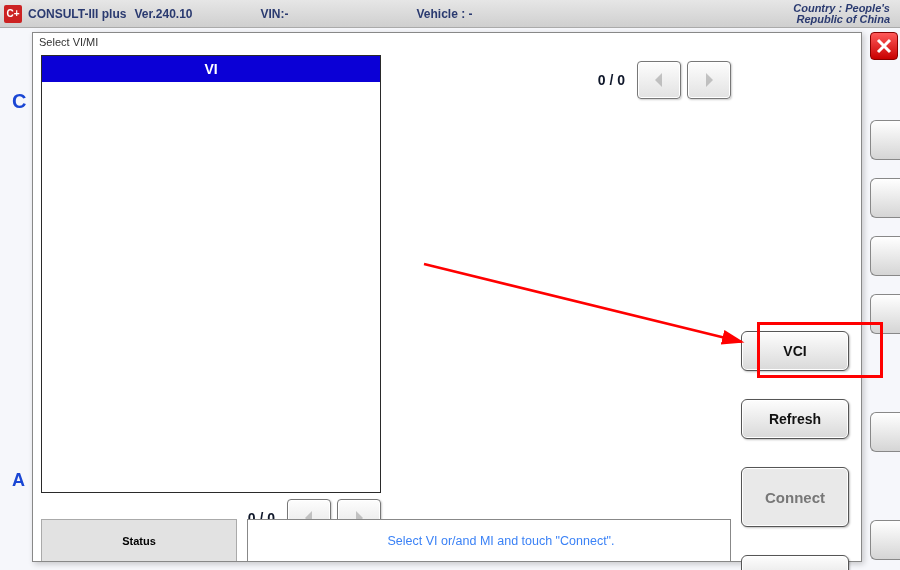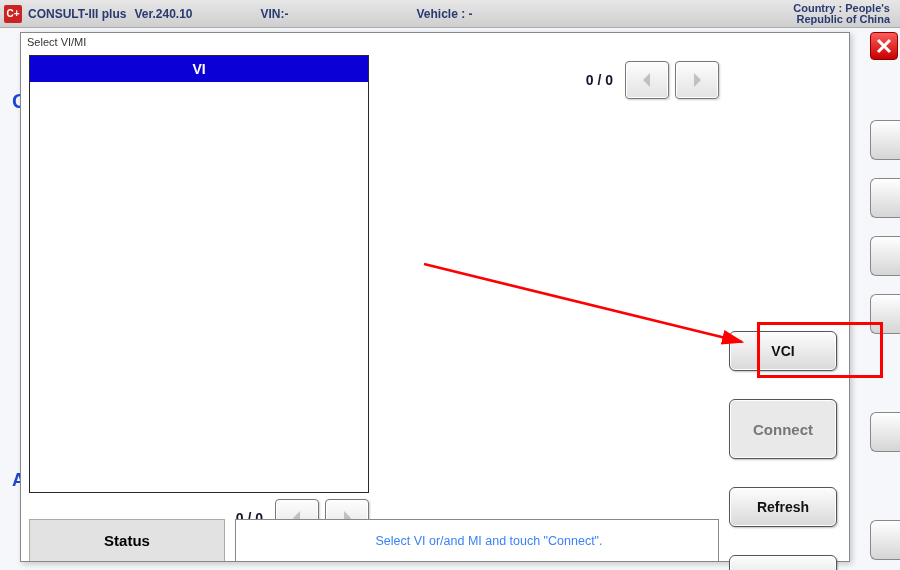--- a/index.html
+++ b/index.html
@@ -19,21 +19,21 @@
   }
   .topbar .logo {
     width: 18px; height: 18px; background: #c22; color: #fff;
     font-size: 10px; font-weight: bold; display: flex;
     align-items: center; justify-content: center; margin-right: 6px;
     border-radius: 2px;
   }
   .topbar .seg { margin-right: 8px; }
   .topbar .country {
     margin-left: auto; text-align: right; line-height: 11px;
-    font-size: 11px; padding-right: 6px;
+    font-size: 11px; padding-right: 6px; font-style: italic;
   }
   .back-text-c {
     position: absolute; top: 90px; left: 12px; font-size: 20px; color: #1a46d4; font-weight: bold;
   }
   .back-text-a {
     position: absolute; top: 470px; left: 12px; font-size: 18px; color: #1a46d4; font-weight: bold;
   }
 
   
   .side-btns {
@@ -42,21 +42,21 @@
   }
   .side-btn-ghost {
     width: 30px; height: 40px; background: linear-gradient(#fff,#d5d5d5);
     border: 1px solid #888; border-radius: 6px 0 0 6px;
     border-right: none;
   }
 
   
   .dialog {
     position: absolute;
-    left: 20px; top: 32px;
+    left: 32px; top: 32px;
     width: 830px; height: 530px;
     background: #fff;
     border: 1px solid #888;
     box-shadow: 2px 2px 6px rgba(0,0,0,.2);
     z-index: 2;
   }
   .dialog-title {
     font-size: 11px; color: #333; padding: 3px 6px 0 6px;
     height: 18px;
   }
@@ -120,21 +120,21 @@
 
   
   .bottom-strip {
     position: absolute; left: 8px; bottom: 0; right: 130px;
     display: flex; gap: 10px; align-items: stretch;
     height: 42px;
   }
   .status-box {
     width: 196px; background: #e2e2e2; border: 1px solid #aaa;
     display: flex; align-items: center; justify-content: center;
-    font-size: 15px; font-weight: bold;
+    font-size: 11px; font-weight: bold;
     border-bottom: none;
   }
   .hint-box {
     flex: 1; background: #fff; border: 1px solid #888;
     display: flex; align-items: center; justify-content: center;
     font-size: 12.5px; color: #3b82f6;
     border-bottom: none;
     padding-left: 24px;
   }
 
@@ -229,22 +229,22 @@
         <div class="arrow-btn">
           <svg width="18" height="18">
               <path d="M6 2 L13 9 L6 16" fill="#888"></path>
             </svg>
         </div>
       </div>
     </div>
 
     <div class="actions">
       <div class="btn">VCI</div>
+      <div class="btn">Refresh</div>
       <div class="btn large">Connect</div>
-      <div class="btn">Refresh</div>
       <div class="btn small-extra"></div>
     </div>
   </div>
 
   <div class="bottom-strip">
     <div class="status-box">Status</div>
     <div class="hint-box">Select VI or/and MI and touch "Connect".</div>
   </div>
 </div>
 

